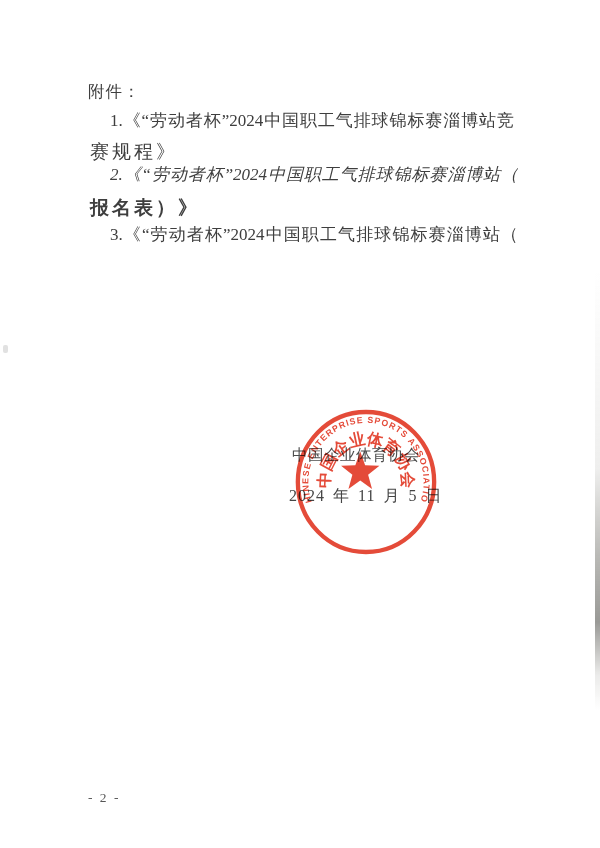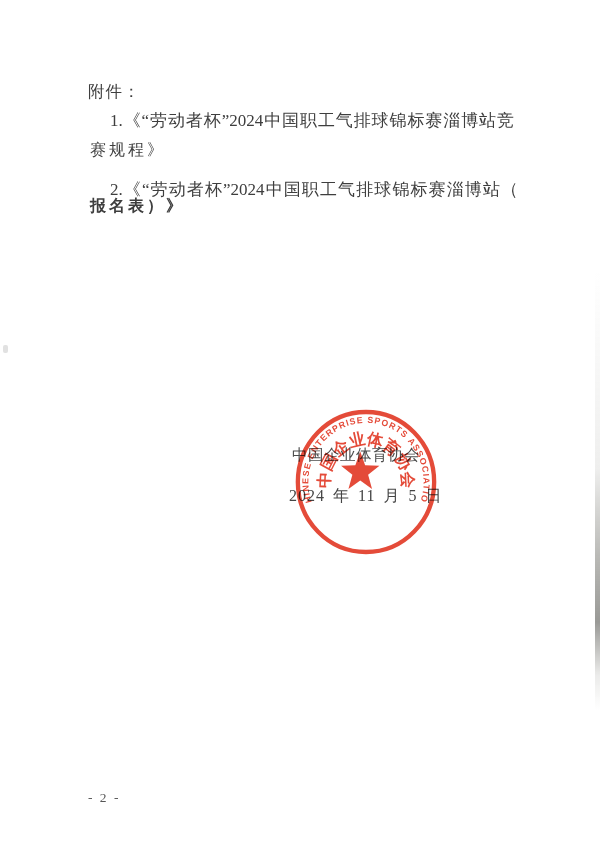--- a/index.html
+++ b/index.html
@@ -14,24 +14,24 @@
   .txt{position:absolute;white-space:nowrap;line-height:1.25;}
   .attach-heading{left:88px;top:82px;font-size:16.5px;letter-spacing:1px;}
   .line-first{
     font-size:17px;
     left:110px;width:404px;
     white-space:normal;
     text-align:justify;
     text-align-last:justify;
     height:22px;overflow:hidden;
   }
-  .line-wrap{left:90px;font-size:16px;letter-spacing:3px;}
+  .line-wrap{left:90px;font-size:19px;letter-spacing:3px;}
   .l1a{top:110px;}
   .l1b{top:140px;}
-  .l2a{top:179px;width:408px;}
+  .l2a{top:164px;width:408px;font-style:italic;}
   .l2b{top:196px;font-weight:bold;}
   .l3a{top:224px;width:408px;}
   .l3b{top:253px;}
   .sig-org{left:292px;top:445px;font-size:15.5px;letter-spacing:0.5px;color:#4c4c4c;z-index:1;}
   .sig-date{left:289px;top:486px;font-size:16px;letter-spacing:1px;word-spacing:3px;color:#464646;z-index:1;}
   .seal{
     position:absolute;left:294px;top:408px;width:144px;height:148px;
     z-index:2;mix-blend-mode:multiply;opacity:0.92;
   }
   .seal-en{
@@ -65,20 +65,21 @@
 <div class="page">
 
   <div class="txt attach-heading">附件：</div>
 
   <div class="txt line-first l1a">1.《“劳动者杯”2024中国职工气排球锦标赛淄博站竞</div>
   <div class="txt line-wrap l1b">赛规程》</div>
 
   <div class="txt line-first l2a">2.《“劳动者杯”2024中国职工气排球锦标赛淄博站（</div>
   <div class="txt line-wrap l2b">报名表）》</div>
 
+  <div class="txt line-first l3a">3.《“劳动者杯”2024中国职工气排球锦标赛淄博站（</div>
 
   <div class="txt sig-org">中国企业体育协会</div>
   <div class="txt sig-date">2024 年 11 月 5 日</div>
 
   <svg class="seal" viewBox="0 0 150 150" preserveAspectRatio="none" aria-hidden="true">
     <defs>
       <path id="enArc" d="M 17.6 92.5 A 60 60 0 1 1 132.4 92.5" fill="none"></path>
       <path id="cnArc" d="M 39.3 88 A 38 38 0 1 1 110.7 88" fill="none"></path>
     </defs>
     <circle cx="75" cy="75" r="71" fill="none" stroke-width="4.5" stroke="#e23b28"></circle>

